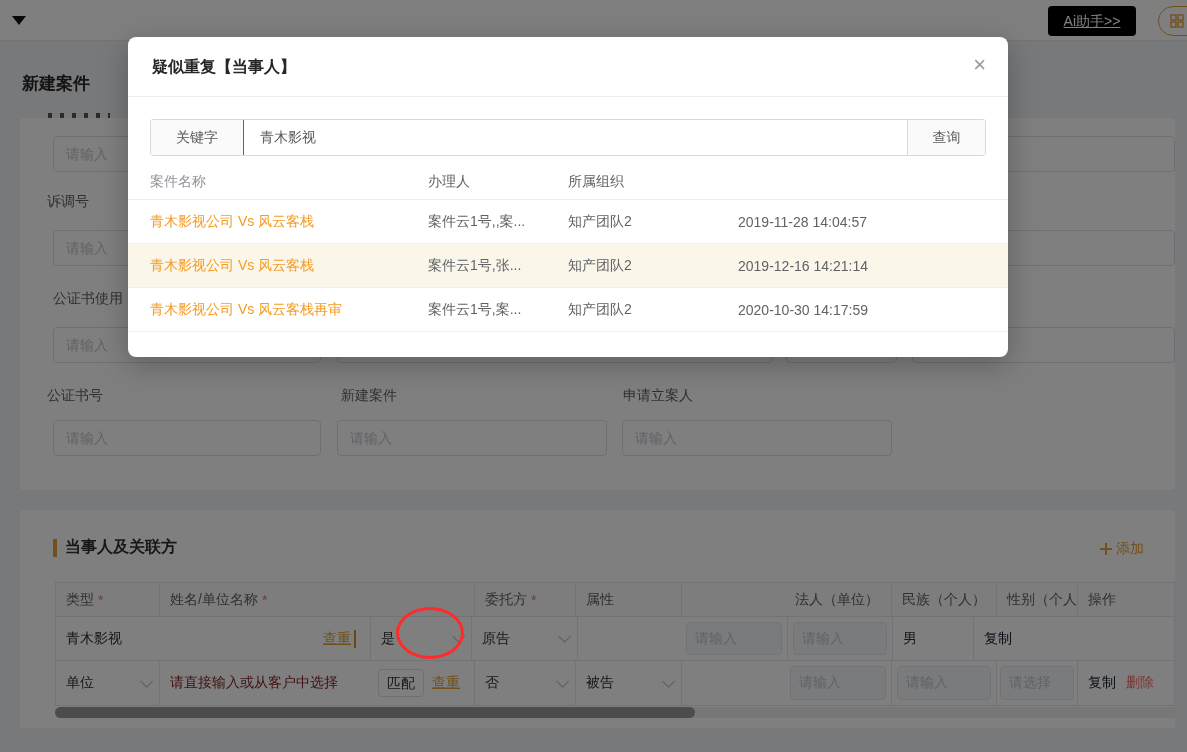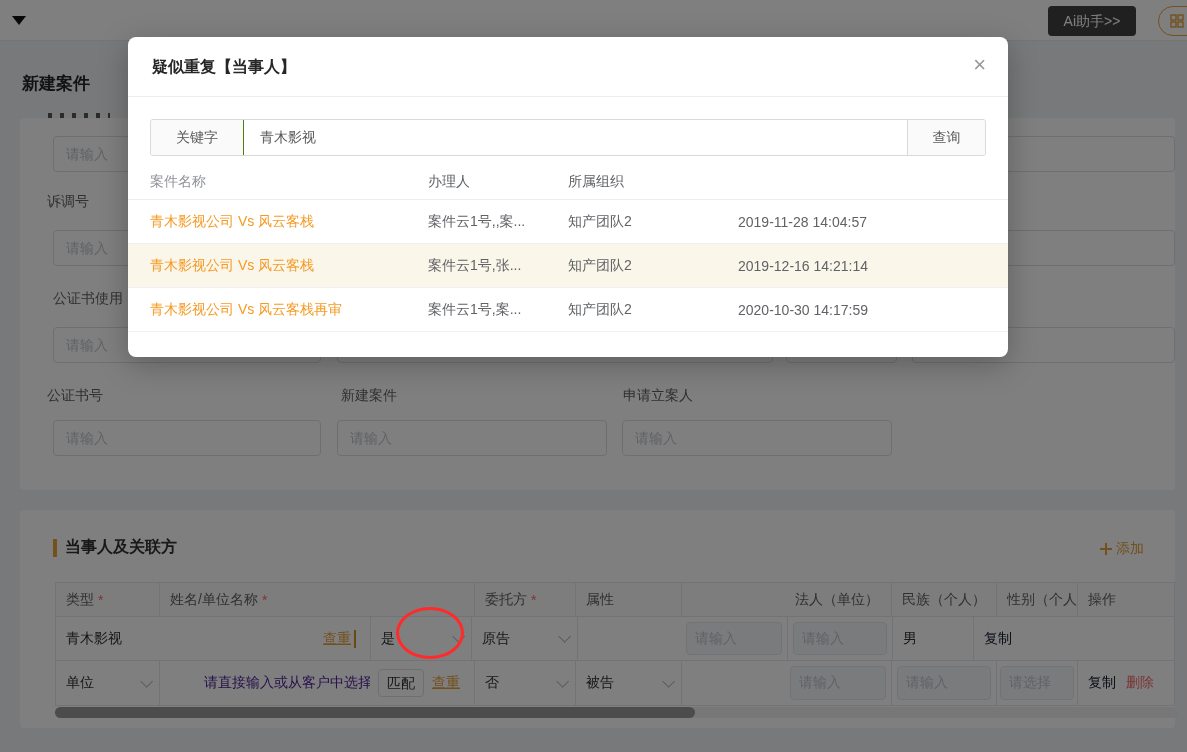--- a/index.html
+++ b/index.html
@@ -3,22 +3,22 @@
 <meta charset="utf-8">
 <style>
   * { margin:0; padding:0; box-sizing:border-box; }
   body { font-family:"Liberation Sans","DejaVu Sans",sans-serif; }
   .screen { position:relative; width:1187px; height:752px; background:#F0F2F5; overflow:hidden; }
 
   
   .topbar { position:absolute; left:0; top:0; width:1187px; height:41px; background:#fff; border-bottom:1px solid #E8E8E8; }
   .caret-down { position:absolute; left:12px; top:16px; width:0; height:0;
     border-left:7px solid transparent; border-right:7px solid transparent; border-top:9px solid #111; }
-  .ai-btn { position:absolute; left:1048px; top:6px; width:88px; height:30px; background:#404040; color:#fff;
-    border:none; border-radius:4px; font-size:14px; line-height:30px; text-align:center; cursor:pointer; }
+  .ai-btn { position:absolute; left:1048px; top:6px; width:88px; height:30px; background:#000000; color:#fff;
+    border:none; border-radius:4px; font-size:14px; line-height:30px; text-align:center; cursor:pointer;text-decoration:underline; }
   .pill-btn { position:absolute; left:1158px; top:6px; width:64px; height:30px; background:#fff;
     border:1px solid #E6A23C; border-radius:15px; display:flex; align-items:center; padding-left:11px; }
   .grid-icon { width:14px; height:14px; display:block; }
 
   .page-title { position:absolute; left:22px; top:72px; font-size:17px; font-weight:bold; color:#262626; }
 
   .card { position:absolute; background:#fff; border-radius:4px; }
   .card1 { left:20px; top:118px; width:1155px; height:372px; }
   .card2 { left:20px; top:510px; width:1155px; height:218px; }
 
@@ -54,21 +54,21 @@
   .sel-val { color:#303133; flex:1; }
   .chev { width:9px; height:9px; border-right:1.5px solid #B6BAC3; border-bottom:1.5px solid #B6BAC3;
     transform:rotate(45deg) translateY(-3px); flex:0 0 auto; }
   .cell-text { color:#303133; }
   .dup-link { color:#E6A23C; font-size:14px; text-decoration:underline; cursor:pointer; flex:0 0 auto; }
   .text-caret { width:2px; height:18px; background:#D29224; margin-left:3px; flex:0 0 auto; }
   .dis-box { position:absolute; left:5px; right:5px; top:5px; bottom:5px; background:#F5F7FA; border:1px solid #E4E7ED;
     border-radius:4px; display:flex; align-items:center; padding:0 8px; color:#C0C4CC; font-size:14px; }
   .match-btn { height:28px; padding:0 8px; border:1px solid #DCDFE6; border-radius:4px; background:#fff;
     font-size:14px; color:#303133; line-height:26px; margin:0 8px; flex:0 0 auto; cursor:pointer; }
-  .ph-text { color:#4c1d95; flex:1; overflow:hidden; white-space:nowrap;margin-left:34px; }
+  .ph-text { color:#7f1d1d; flex:1; overflow:hidden; white-space:nowrap; }
   .op-link { color:#0f172a; cursor:pointer; }
   .op-del { color:#F56C6C; margin-left:10px; cursor:pointer; }
 
   .hscroll-track { position:absolute; left:55px; top:707px; width:1123px; height:11px; background:#EFEFEF; border-radius:6px; }
   .hscroll-thumb { position:absolute; left:0; top:0; width:640px; height:11px; background:#999; border-radius:6px; cursor:grab; }
 
   
   .overlay { position:absolute; inset:0; background:rgba(0,0,0,0.5); z-index:10; }
   .modal { position:absolute; left:128px; top:37px; width:880px; height:320px; background:#fff; border-radius:8px;
     box-shadow:0 8px 30px rgba(0,0,0,0.25); z-index:20; }

